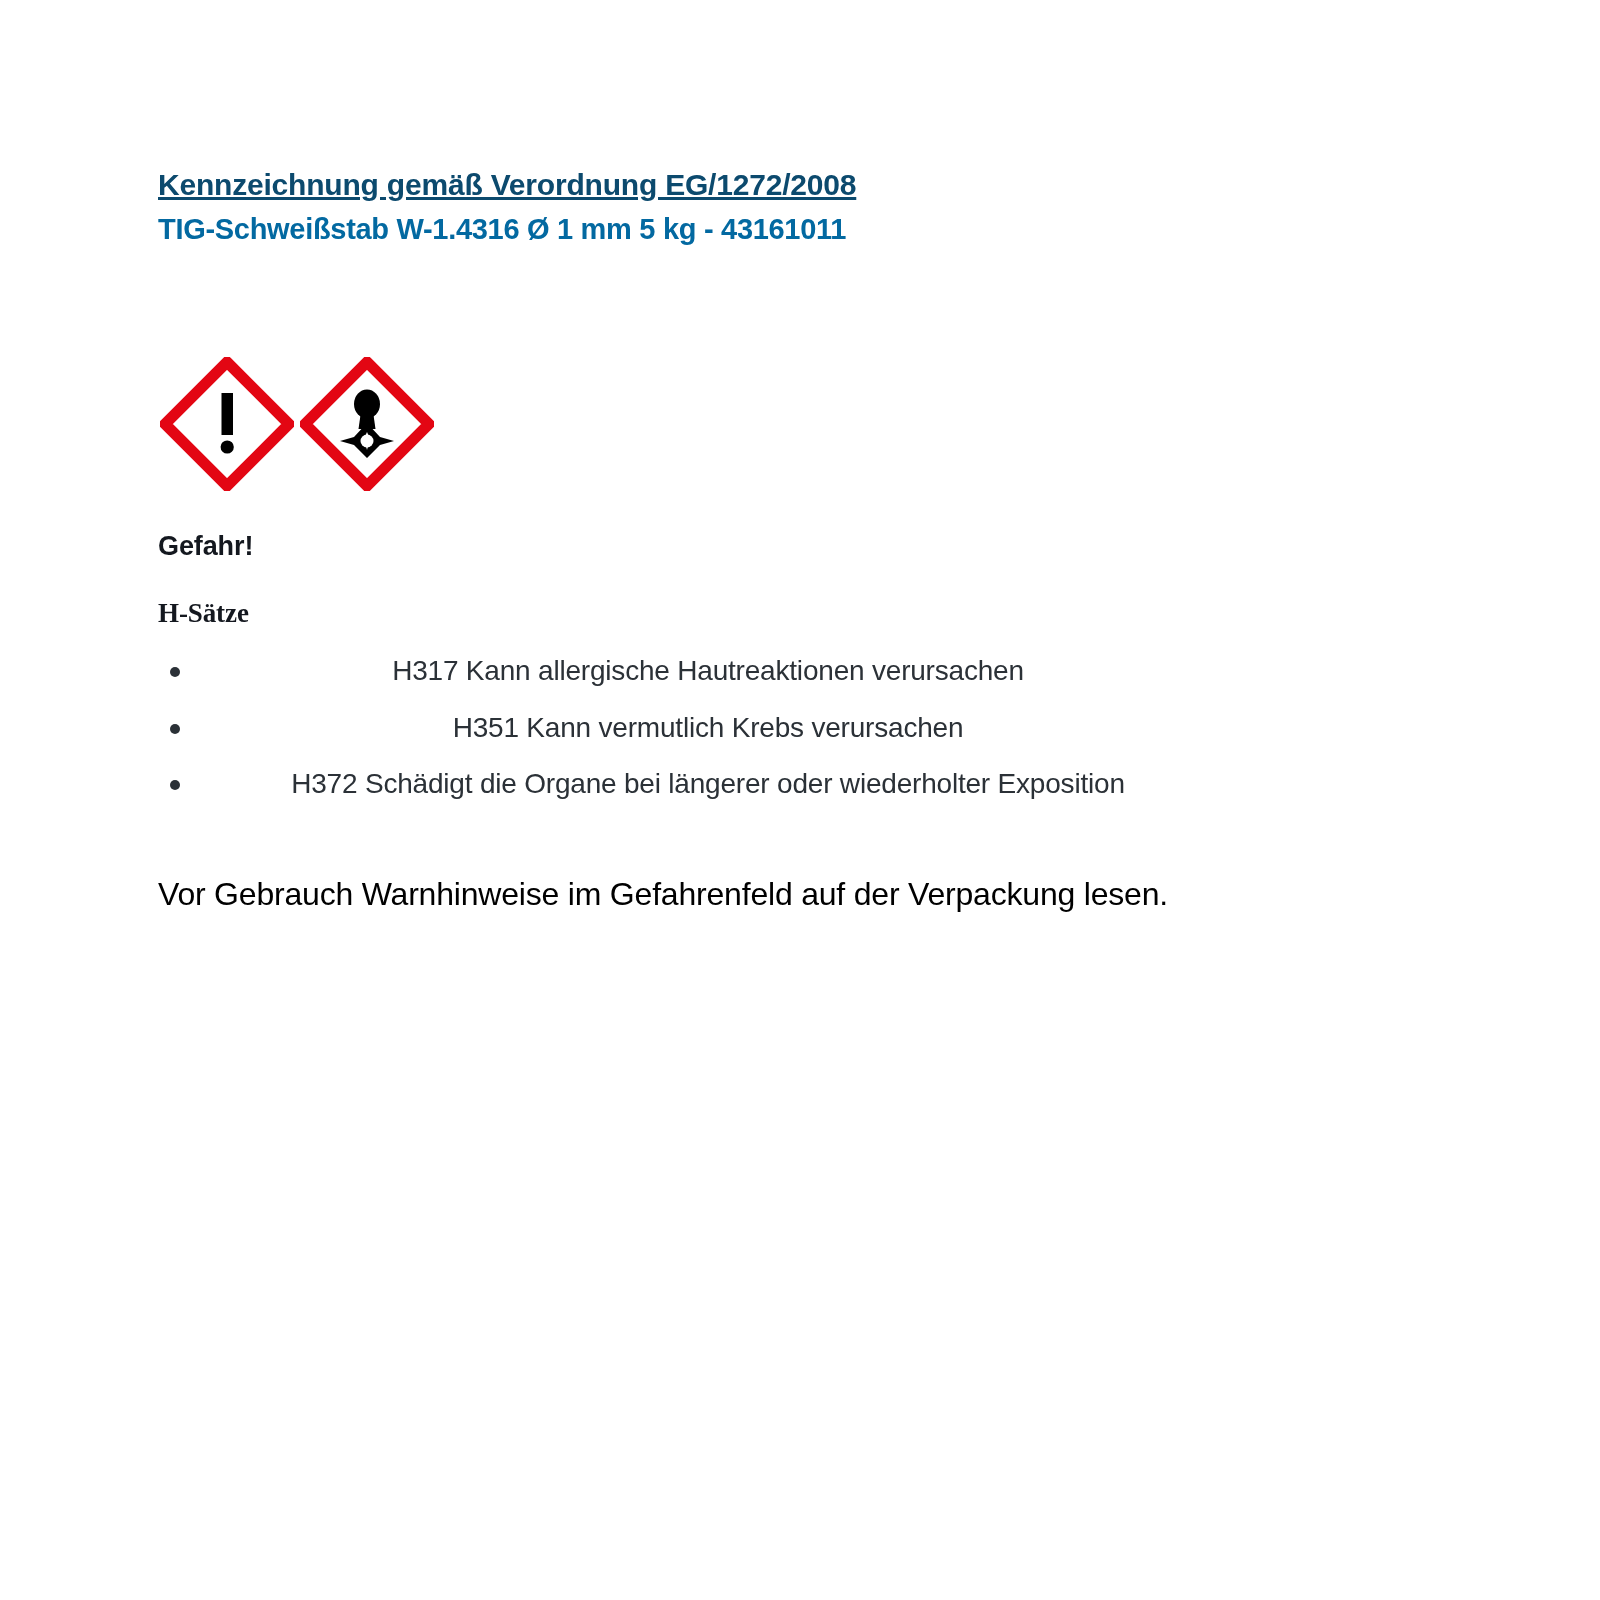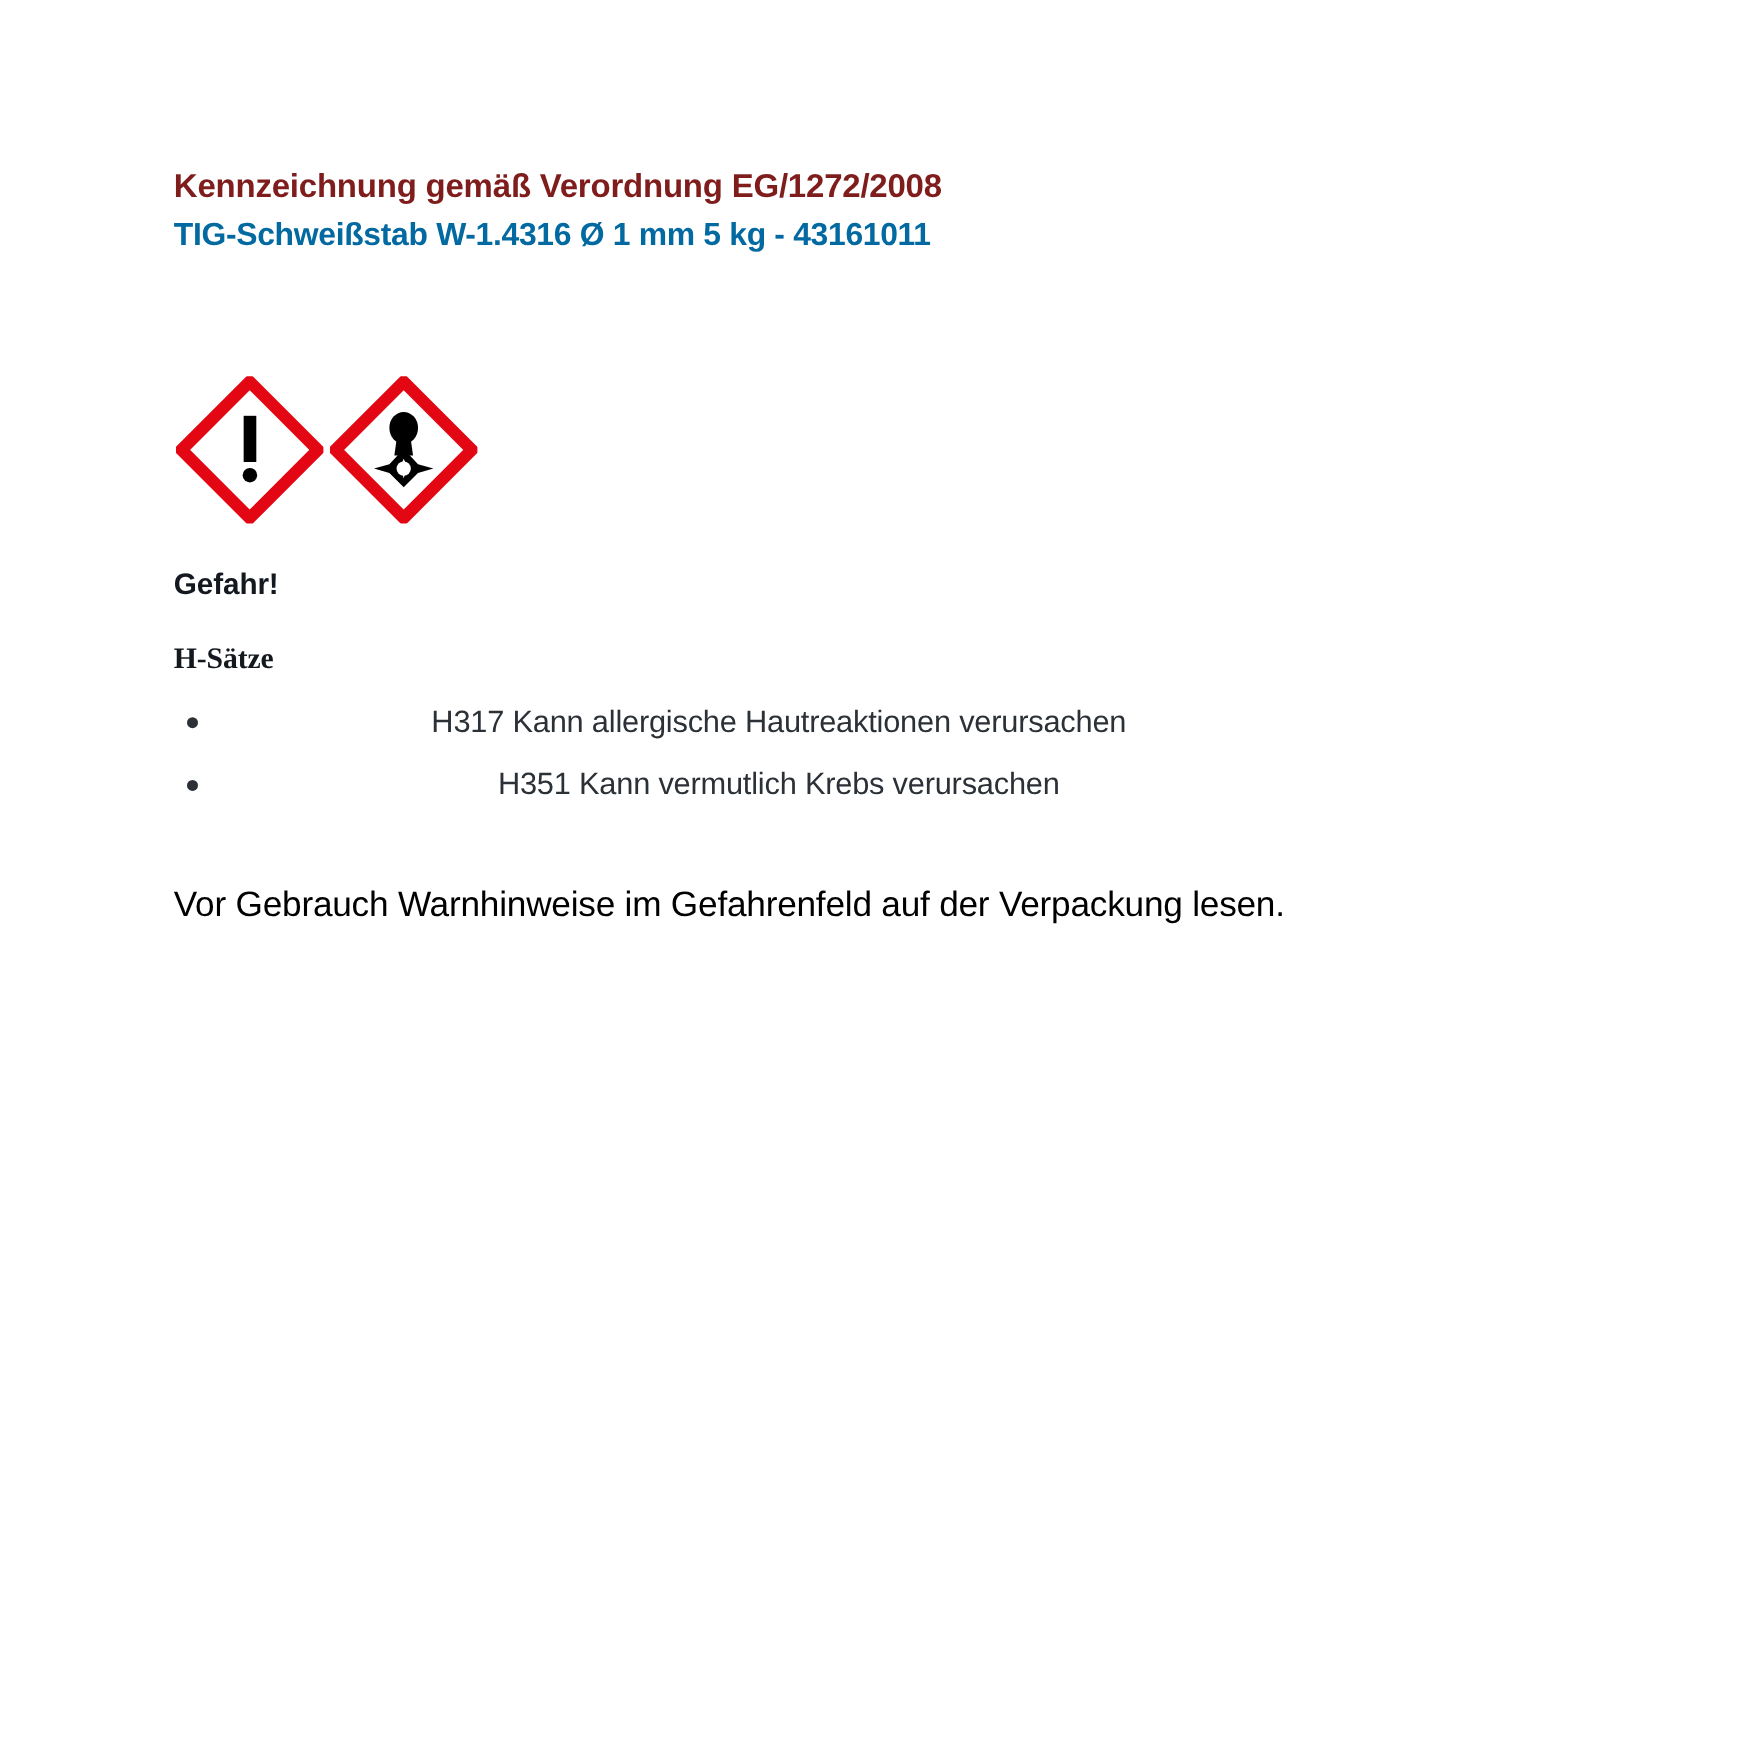--- a/index.html
+++ b/index.html
@@ -18,23 +18,24 @@
     position: relative;
     width: 1600px;
     height: 1600px;
     box-sizing: border-box;
     padding: 150px 160px 0 158px;
   }
   .doc-title {
     font-size: 30px;
     font-weight: bold;
     letter-spacing: -0.2px;
-    color: #7f1d1d;
+    color: #0c4a6e;
     line-height: 1.3;
-    margin: 0 0 6px 0;
+    margin: 15px 0 6px 0;
+    text-decoration: underline;
   }
   .doc-subtitle {
     font-size: 29px;
     font-weight: bold;
     color: #0369a1;
     line-height: 1.35;
     margin: 0;
     letter-spacing: -0.3px;
   }
   .pictogram-row {
@@ -137,17 +138,18 @@
 
   </div>
 
   <div class="signal-word">Gefahr!</div>
 
   <div class="section-heading">H-Sätze</div>
 
   <ul class="h-list">
     <li>H317 Kann allergische Hautreaktionen verursachen</li>
     <li>H351 Kann vermutlich Krebs verursachen</li>
+    <li>H372 Schädigt die Organe bei längerer oder wiederholter Exposition</li>
   </ul>
 
   <p class="warning-note">Vor Gebrauch Warnhinweise im Gefahrenfeld auf der Verpackung lesen.</p>
 
 </div>
 
 </body></html>

